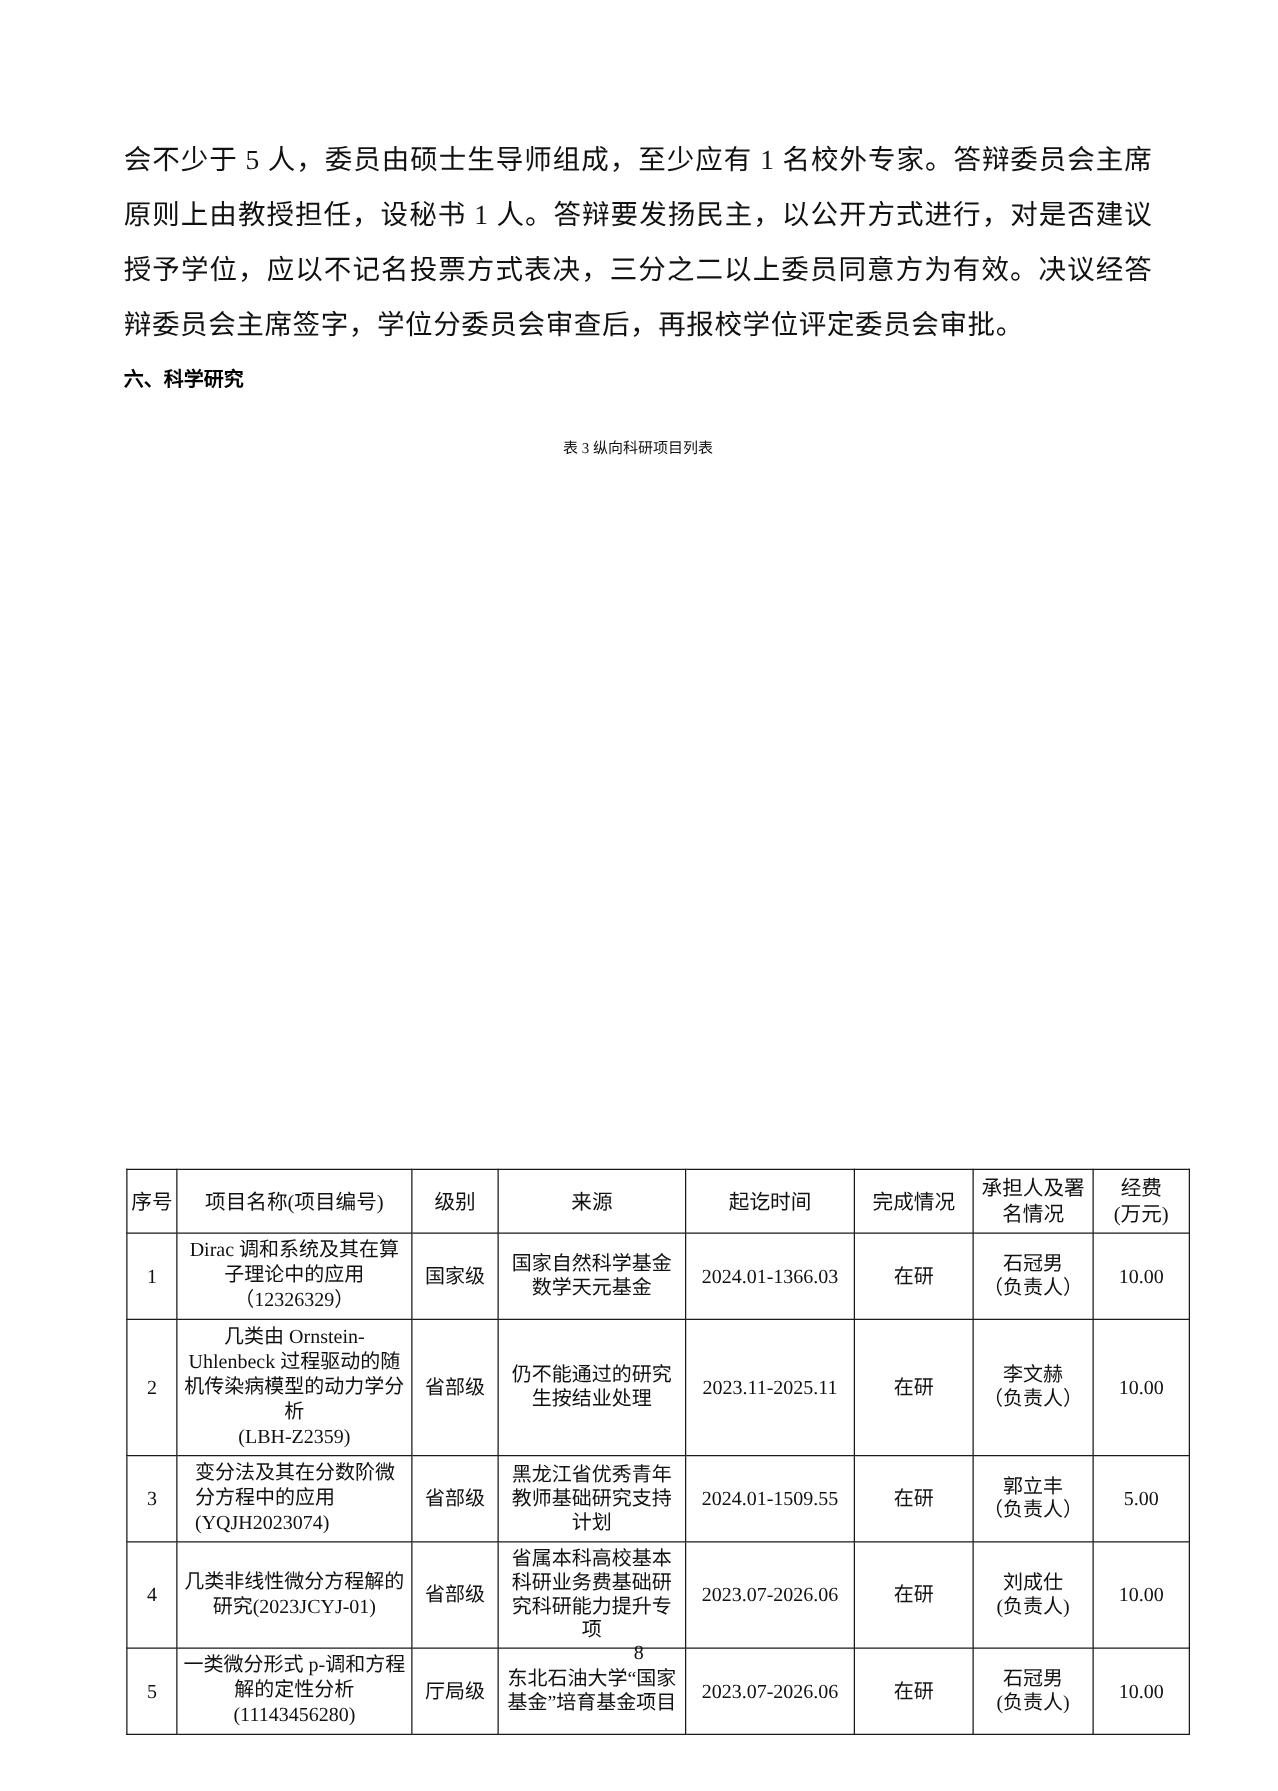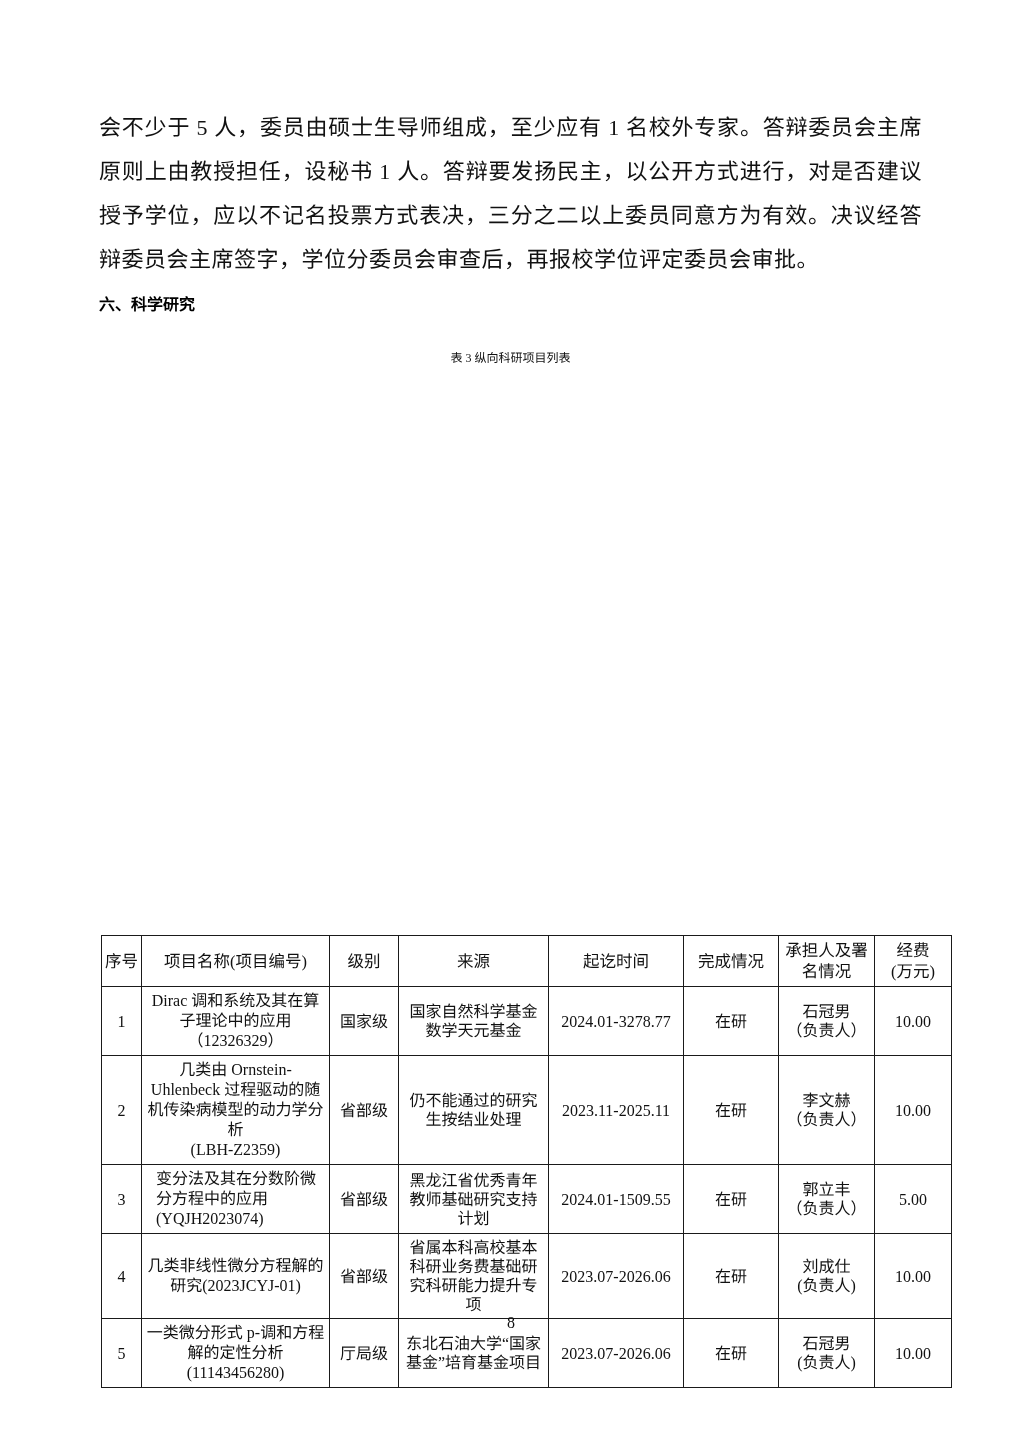--- a/index.html
+++ b/index.html
@@ -117,21 +117,21 @@
 (万元)</th>
       </tr>
     </thead>
     <tbody>
       <tr>
         <td>1</td>
         <td class="name-cell">Dirac 调和系统及其在算子理论中的应用
 （12326329）</td>
         <td>国家级</td>
         <td>国家自然科学基金数学天元基金</td>
-        <td>2024.01-3278.77</td>
+        <td>2024.01-1366.03</td>
         <td>在研</td>
         <td>石冠男
 （负责人）</td>
         <td>10.00</td>
       </tr>
       <tr>
         <td>2</td>
         <td class="name-cell">几类由 Ornstein-Uhlenbeck 过程驱动的随机传染病模型的动力学分析
 (LBH-Z2359)</td>
         <td>省部级</td>

